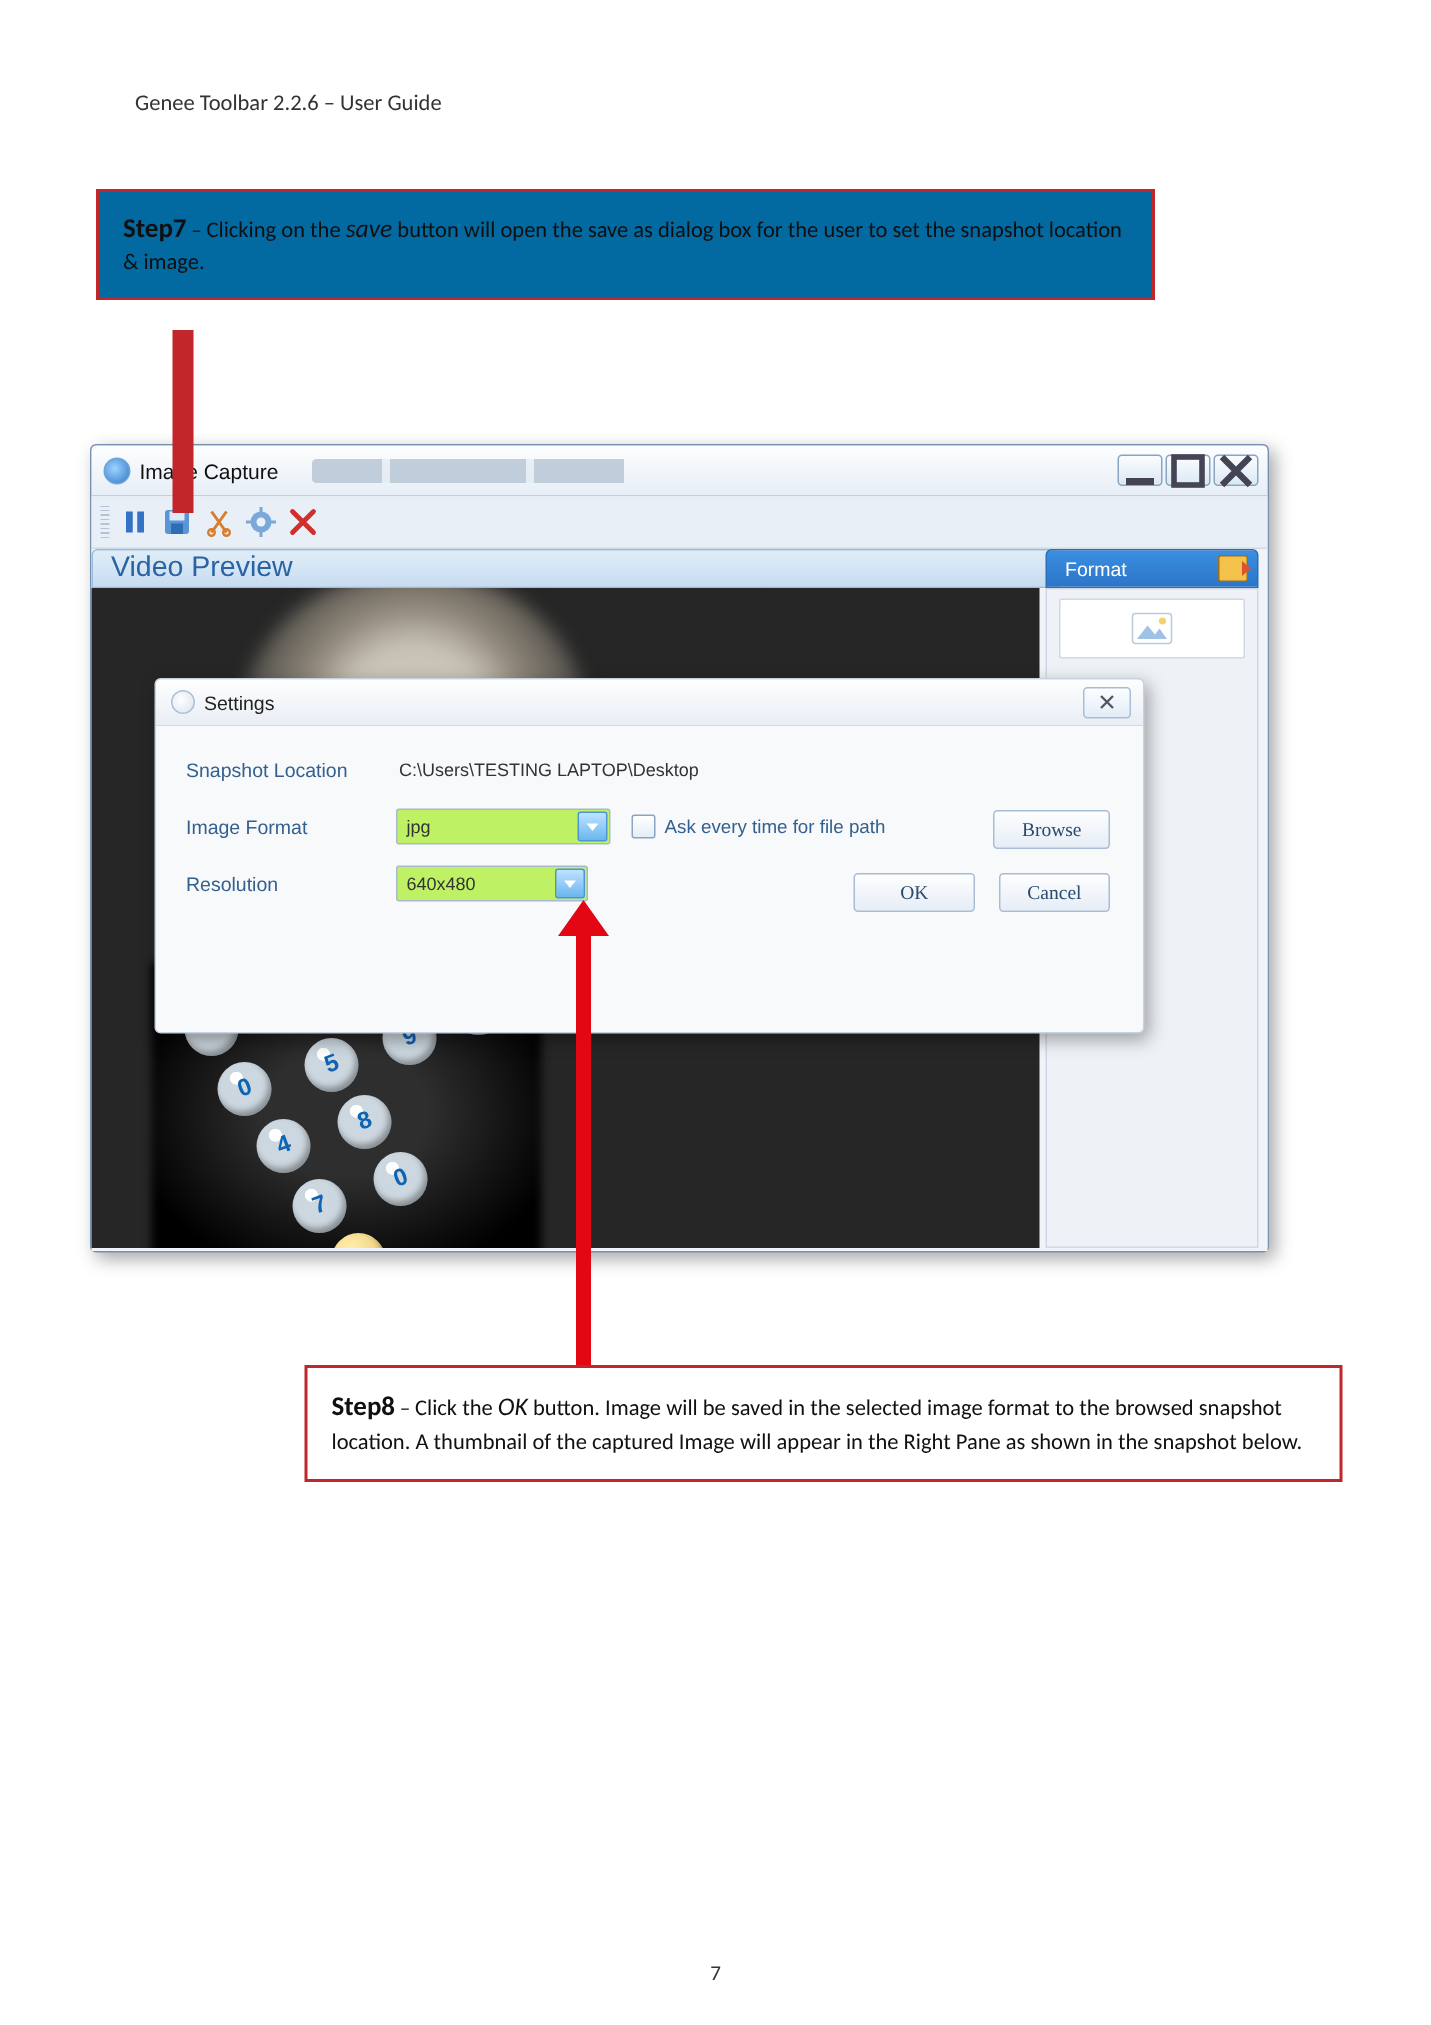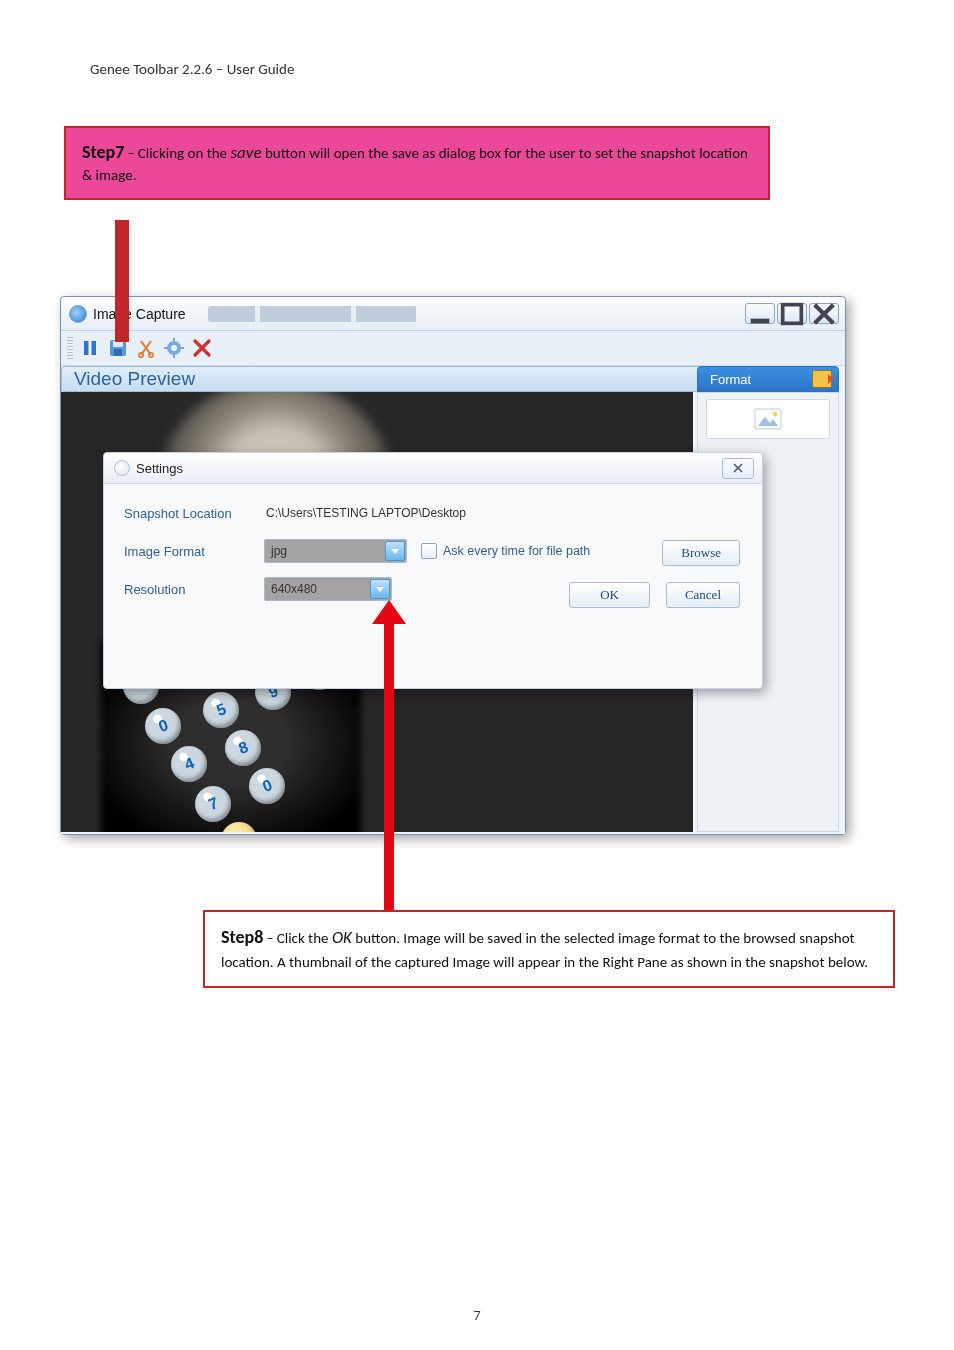--- a/index.html
+++ b/index.html
@@ -1,21 +1,21 @@
 <!DOCTYPE html>
 <html><head>
 <meta charset="utf-8">
 <style>
   body{
     margin:0;font-family:Calibri,Arial,sans-serif;background:#fff;
     color:#222;font-size:14px;
   }
   .page{width:954px;height:1350px;position:relative;box-sizing:border-box;padding:60px 90px 56px 90px;}
   .doc-header{font-size:15px;color:#333;margin-bottom:48px;}
-  .redcallout{border:2.5px solid #c0262a;background:#ec4899;padding:12px 16px;color:#101010;line-height:1.4;}
+  .redcallout{border:2.5px solid #c0262a;background:#0369a1;padding:12px 16px;color:#101010;line-height:1.4;}
   .redcallout .stepword{font-size:18px;font-weight:bold;display:inline;}
   .redcallout .dash{display:inline;}
   .redcallout .italic{font-style:italic;font-size:17px;display:inline;}
   .redcallout .rest{display:inline;font-size:15px;}
   .step7{width:670px;margin-left:-26px;margin-top:30px;}
   .step7-connector{position:absolute;left:115px;top:220px;width:14px;height:122px;background:#c0262a;}
   .figure{margin-top:96px;margin-left:-30px;width:786px;}
   .shadow{box-shadow:4px 4px 12px rgba(0,0,0,.35);}
   .win{background:#eef2f6;border:1px solid #7891b3;border-radius:4px;}
   .titlebar{height:33px;display:flex;align-items:center;justify-content:space-between;
@@ -55,21 +55,21 @@
   .settings{position:absolute;left:42px;top:86px;width:658px;height:235px;background:#f7f9fb;border:1px solid #c6d2e1;border-radius:4px;box-shadow:3px 4px 12px rgba(0,0,0,.35);}
   .s-title{height:30px;background:linear-gradient(#fefefe,#e9eef5);border-bottom:1px solid #d2dbe6;border-radius:4px 4px 0 0;display:flex;align-items:center;justify-content:space-between;padding:0 8px 0 10px;gap:44px;}
   .s-title .t{display:flex;align-items:center;gap:6px;}
   .s-title .ticon{width:14px;height:14px;border-radius:50%;background:radial-gradient(circle at 40% 40%,#fff,#d7e3ef);border:1px solid #adc2d8;}
   .s-title .tt{font-family:"Segoe UI",Tahoma,sans-serif;font-size:13px;color:#222;}
   .s-close{width:30px;height:19px;border:1px solid #a9bed6;border-radius:3px;background:linear-gradient(#fcfeff,#e2ecf6);display:flex;align-items:center;justify-content:center;color:#555;}
   .s-body{padding:14px 14px 10px 20px;position:relative;}
   .frow{display:flex;align-items:center;height:30px;margin-bottom:8px;}
   .flabel{width:140px;color:#34608f;font-family:Tahoma,sans-serif;font-size:13px;}
   .txtpath{width:260px;height:21px;font-family:Tahoma,sans-serif;font-size:12px;color:#333;border:none;background:#f7f9fb;padding:0 2px;}
-  .selbox{position:relative;width:135px;height:22px;background:#a3a3a3;border:1px solid #aab9cc;border-radius:2px;display:flex;align-items:center;padding-left:6px;font-size:12px;font-family:Tahoma,sans-serif;color:#333;}
+  .selbox{position:relative;width:135px;height:22px;background:#bef264;border:1px solid #aab9cc;border-radius:2px;display:flex;align-items:center;padding-left:6px;font-size:12px;font-family:Tahoma,sans-serif;color:#333;}
   .selbox.small{width:120px;}
   .selbtn{position:absolute;right:1px;top:1px;width:18px;height:18px;border-radius:2px;background:linear-gradient(#bfe2ff,#6ab6ef);border:1px solid #4c96d8;display:flex;align-items:center;justify-content:center;}
   .selbtn:after{content:"";border-left:4px solid transparent;border-right:4px solid transparent;border-top:5px solid #fff;}
   .ck{width:14px;height:14px;border:1px solid #8aa4c3;border-radius:2px;background:linear-gradient(#fff,#e4edf6);margin:0 6px 0 14px;}
   .cklabel{font-family:Tahoma,sans-serif;font-size:12.5px;color:#34608f;}
   .vbtn{height:24px;padding:0 18px;border:1px solid #a8bdd5;border-radius:3px;background:linear-gradient(#fefefe,#e5edf6);font-family:Liberation Serif, serif;font-size:13px;color:#2a4a72;display:inline-flex;align-items:center;justify-content:center;margin-top:40px;}
   .browse{position:absolute;right:22px;top:16px;}
   .okcancel{position:absolute;right:22px;bottom:14px;display:flex;gap:16px;}
   .ok-arrow{position:absolute;left:384px;top:614px;width:10px;height:310px;background:#e30613;}
   .ok-arrowhead{position:absolute;left:372px;top:600px;width:0;height:0;border-left:17px solid transparent;border-right:17px solid transparent;border-bottom:24px solid #e30613;}

